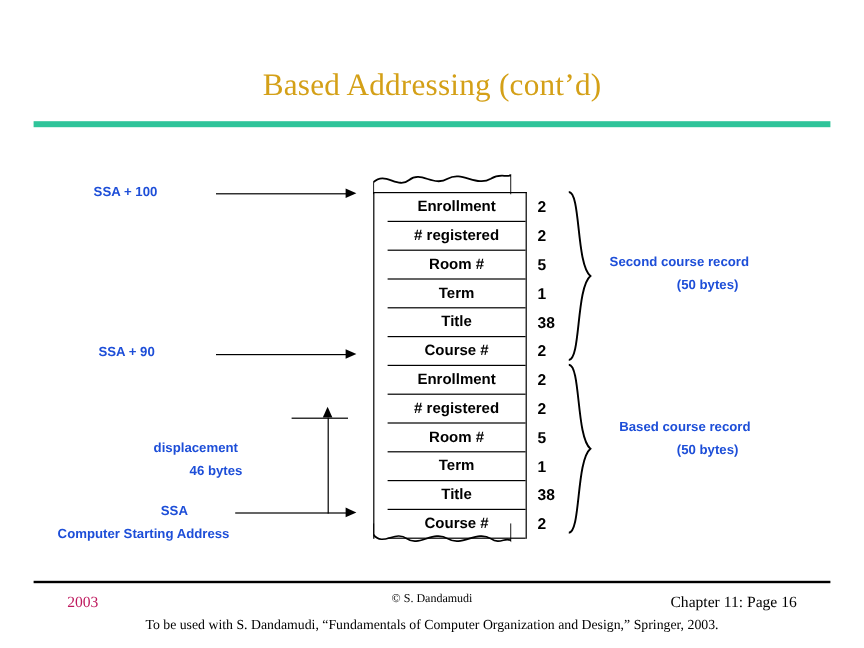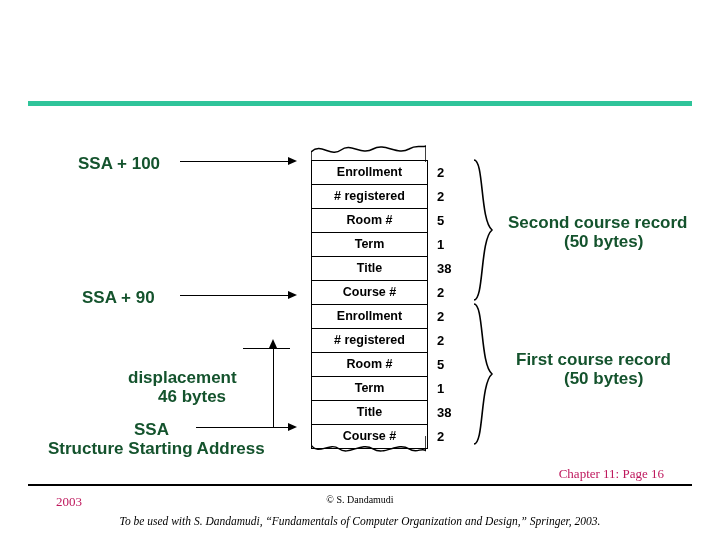--- a/index.html
+++ b/index.html
@@ -40,34 +40,35 @@
     position: absolute;
     left: 0;
     top: 110px;
     width: 720px;
     height: 370px;
   }
   .lbl {
     position: absolute;
     font-family: "Liberation Sans", sans-serif;
     font-weight: bold;
-    font-size: 17px;
-    color: #14532d;
+    font-size: 11px;
+    color: #1d4ed8;
     white-space: nowrap;
     text-align: right;
   }
   
   #rec-table {
     position: absolute;
     left: 311px;
     top: 50px;
     width: 115px;
     border-left: 1.5px solid #000;
     border-right: 1.5px solid #000;
     border-top: 1.5px solid #000;
+    padding-left: 11px;
   }
   .rec-row {
     height: 23px;
     line-height: 23px;
     border-bottom: 1.5px solid #000;
     text-align: center;
     font-family: "Liberation Sans", sans-serif;
     font-weight: bold;
     font-size: 12.5px;
     color: #000;
@@ -142,42 +143,42 @@
     top: 494px;
     width: 720px;
     text-align: center;
     font-family: "Liberation Serif", serif;
     font-size: 10px;
     color: #000;
   }
   #foot-right {
     position: absolute;
     right: 56px;
-    top: 466px;
+    top: 494px;
     font-family: "Liberation Serif", serif;
     font-size: 13px;
-    color: #be185d;
+    color: #000000;
   }
   #foot-note {
     position: absolute;
     left: 0;
     top: 515px;
     width: 720px;
     text-align: center;
     font-family: "Liberation Serif", serif;
     font-size: 11.5px;
     color: #000;
-    font-style: italic;
   }
 </style>
 </head>
 <body>
 
 <div id="slide">
 
+  <div id="title">Based Addressing (cont’d)</div>
   <div id="title-rule"></div>
 
   <div id="diagram">
 
     <svg class="torn" style="top:30px;" viewBox="0 0 115 22" preserveAspectRatio="none">
       <path d="M0,22 L0,12 C10,2 20,18 30,10 C40,2 50,16 62,9 C74,2 86,16 98,9 C106,4 110,8 115,6 L115,22" fill="none" stroke="#000" stroke-width="1.5"></path>
     </svg>
 
     <div id="rec-table">
       <div class="rec-row">
@@ -236,40 +237,40 @@
 
     <div class="lbl" style="left:78px; top:44px;">SSA + 100</div>
     <div class="hline" style="left:180px; top:51px; width:110px;"></div>
     <div class="arrowhead-r" style="left:288px; top:46.5px;"></div>
 
     <div class="lbl" style="left:82px; top:178px;">SSA + 90</div>
     <div class="hline" style="left:180px; top:185px; width:110px;"></div>
     <div class="arrowhead-r" style="left:288px; top:180.5px;"></div>
 
     <div class="lbl" style="left:134px; top:310px;">SSA</div>
-    <div class="lbl" style="left:48px; top:329px;">Structure Starting Address</div>
+    <div class="lbl" style="left:48px; top:329px;">Computer Starting Address</div>
     <div class="hline" style="left:196px; top:317px; width:94px;"></div>
     <div class="arrowhead-r" style="left:288px; top:312.5px;"></div>
 
     <div class="lbl" style="left:128px; top:258px;">displacement</div>
     <div class="lbl" style="left:158px; top:277px;">46 bytes</div>
     <div class="vline" style="left:273px; top:238px; height:80px;"></div>
     <div class="arrowhead-u" style="left:268.5px; top:229px;"></div>
     <div class="hline" style="left:243px; top:238px; width:47px;"></div>
 
     <svg class="brace" style="left:470px; top:48px; width:26px; height:144px;" viewBox="0 0 26 144" preserveAspectRatio="none">
       <path d="M4,2 C14,2 10,62 22,72 C10,82 14,142 4,142" fill="none" stroke="#000" stroke-width="1.6"></path>
     </svg>
     <div class="lbl" style="left:508px; top:103px;">Second course record</div>
     <div class="lbl" style="left:564px; top:122px;">(50 bytes)</div>
 
     <svg class="brace" style="left:470px; top:192px; width:26px; height:144px;" viewBox="0 0 26 144" preserveAspectRatio="none">
       <path d="M4,2 C14,2 10,62 22,72 C10,82 14,142 4,142" fill="none" stroke="#000" stroke-width="1.6"></path>
     </svg>
-    <div class="lbl" style="left:516px; top:240px;">First course record</div>
+    <div class="lbl" style="left:516px; top:240px;">Based course record</div>
     <div class="lbl" style="left:564px; top:259px;">(50 bytes)</div>
 
   </div>
 
   <div id="footer-rule"></div>
   <div id="foot-left">2003</div>
   <div id="foot-center">© S. Dandamudi</div>
   <div id="foot-right">Chapter 11: Page 16</div>
   <div id="foot-note">To be used with S. Dandamudi, “Fundamentals of Computer Organization and Design,” Springer, 2003.</div>
 

